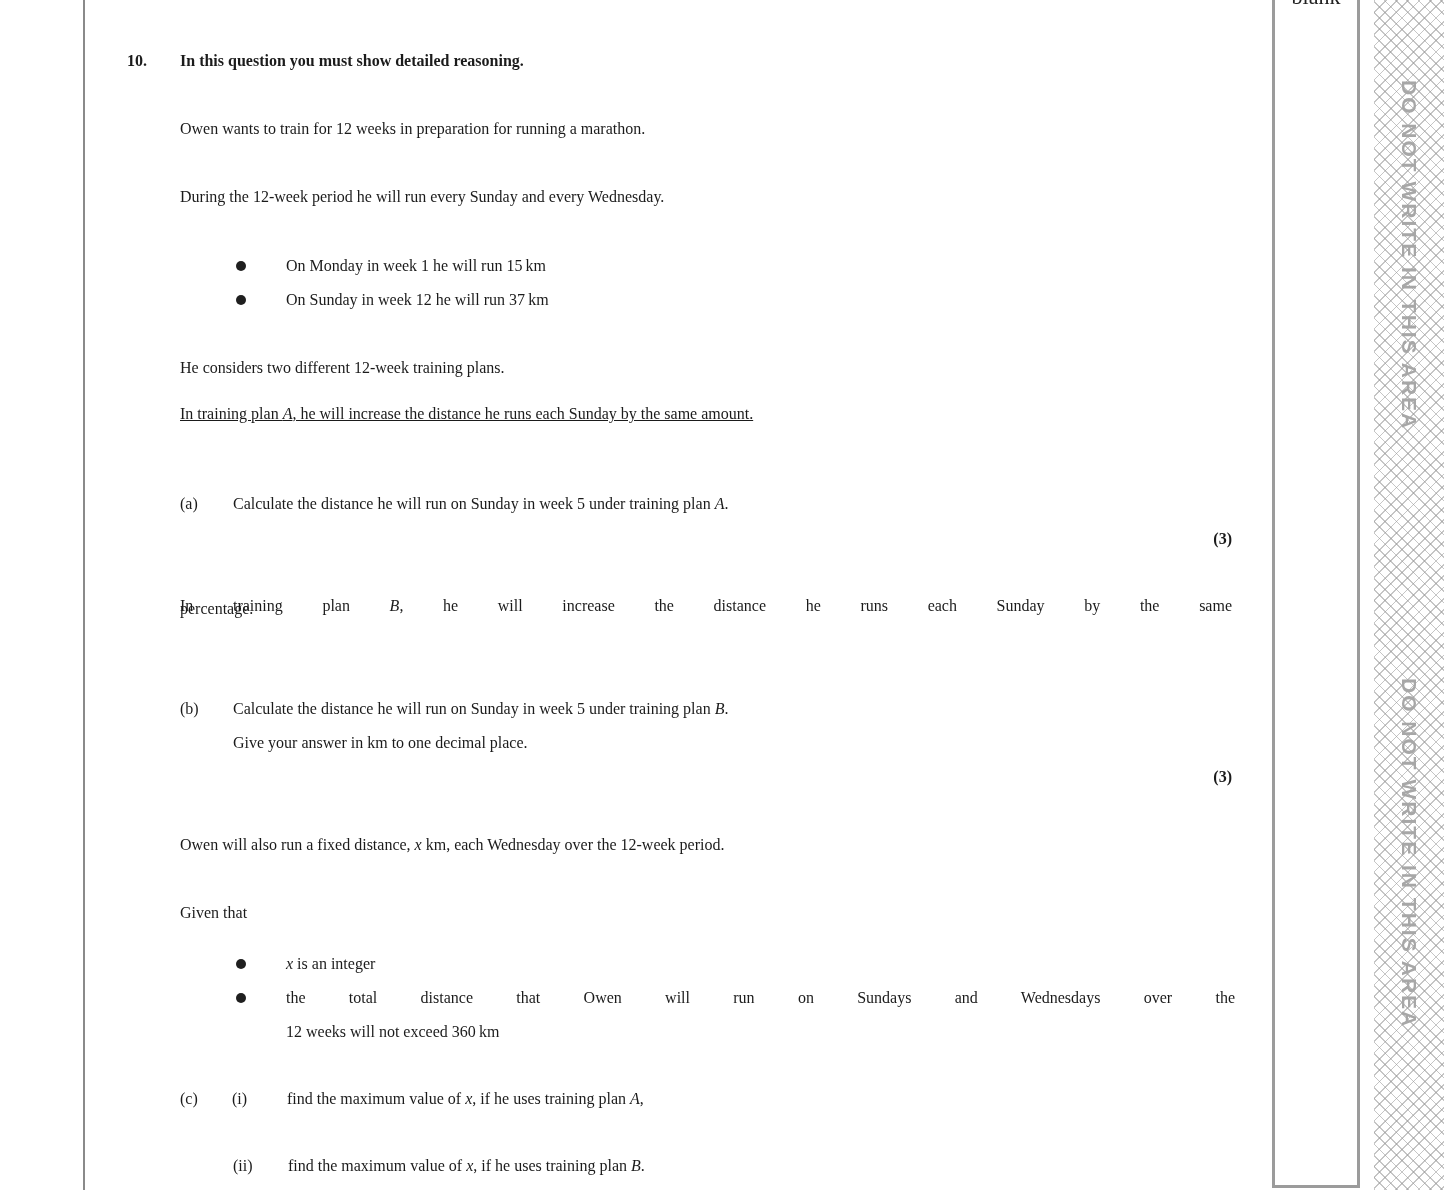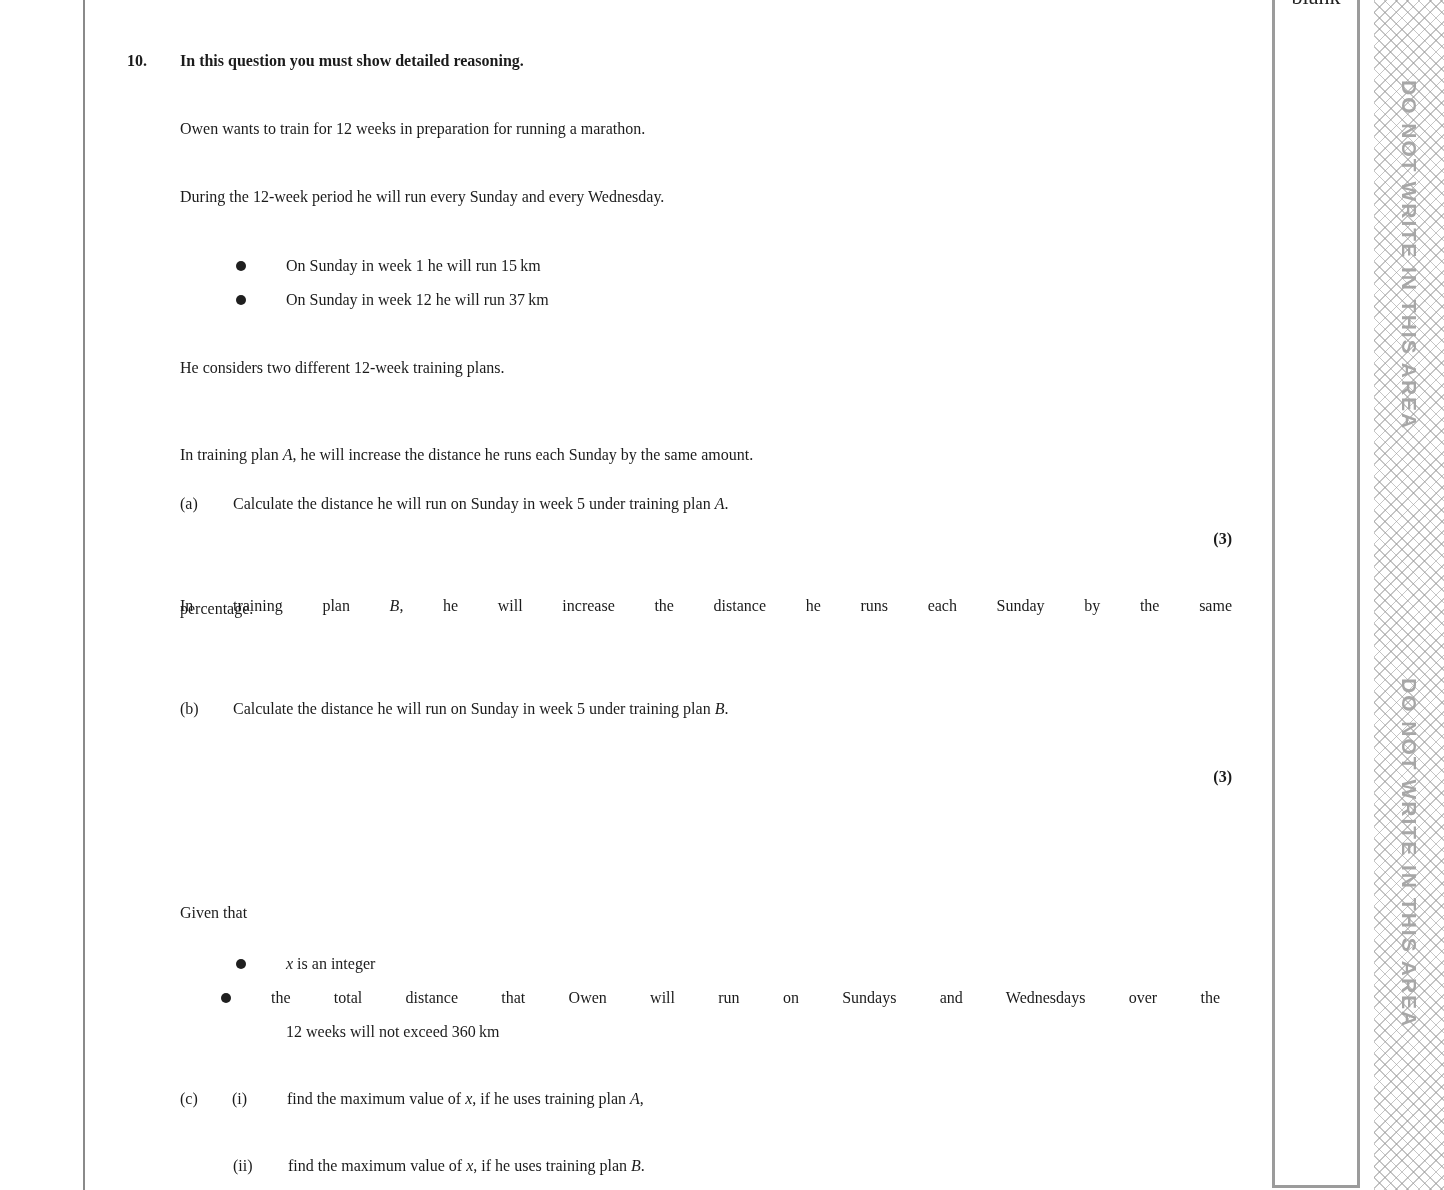--- a/index.html
+++ b/index.html
@@ -56,50 +56,52 @@
 
   <div class="blk bold" style="left:44px;top:4px;">10.</div>
   <div class="blk bold" style="left:97px;top:4px;">In this question you must show detailed reasoning.</div>
 
   <div class="blk" style="left:97px;top:72px;text-align:center;"><span>Owen wants to train for 12 weeks in preparation for running a marathon.</span></div>
 
   <div class="blk" style="left:97px;top:140px;"><span>During the 12-week period he will run every Sunday and every Wednesday.</span></div>
 
   <div class="bullet-row" style="left:153px;top:209px;width:999px;">
     <span class="dot"></span>
-    <span class="btext"><span>On Sunday in week 1 he will run 15 km</span></span>
+    <span class="btext"><span>On Monday in week 1 he will run 15 km</span></span>
   </div>
   <div class="bullet-row" style="left:153px;top:243px;width:999px;">
     <span class="dot"></span>
     <span class="btext"><span>On Sunday in week 12 he will run 37 km</span></span>
   </div>
 
   <div class="blk" style="left:97px;top:311px;text-align:right;"><span>He considers two different 12-week training plans.</span></div>
 
-  <div class="blk" style="left:97px;top:398px;"><span>In training plan </span><span class="it">A</span><span>, he will increase the distance he runs each Sunday by the same amount.</span></div>
+  <div class="blk" style="left:97px;top:357px;text-decoration:underline;"><span>In training plan </span><span class="it">A</span><span>, he will increase the distance he runs each Sunday by the same amount.</span></div>
 
   <div class="blk" style="left:97px;top:447px;">(a)</div>
   <div class="blk" style="left:150px;top:447px;"><span>Calculate the distance he will run on Sunday in week 5 under training plan </span><span class="it">A</span><span>.</span></div>
   <div class="blk marks" style="left:97px;top:482px;width:1052px;">(3)</div>
 
   <div class="blk just" style="left:97px;top:549px;width:1052px;"><span>In training plan </span><span class="it">B</span><span>, he will increase the distance he runs each Sunday by the same</span></div>
   <div class="blk" style="left:97px;top:552px;"><span>percentage.</span></div>
 
   <div class="blk" style="left:97px;top:652px;">(b)</div>
   <div class="blk" style="left:150px;top:652px;"><span>Calculate the distance he will run on Sunday in week 5 under training plan </span><span class="it">B</span><span>.</span></div>
+  <div class="blk" style="left:150px;top:686px;"><span>Give your answer in km to one decimal place.</span></div>
   <div class="blk marks" style="left:97px;top:720px;width:1052px;">(3)</div>
 
+  <div class="blk" style="left:97px;top:788px;"><span>Owen will also run a fixed distance, </span><span class="it">x</span><span> km, each Wednesday over the 12-week period.</span></div>
 
   <div class="blk" style="left:97px;top:856px;"><span>Given that</span></div>
 
   <div class="bullet-row" style="left:153px;top:907px;width:999px;">
     <span class="dot"></span>
     <span class="btext"><span class="it">x</span><span> is an integer</span></span>
   </div>
-  <div class="bullet-row" style="left:138px;top:941px;width:999px;">
+  <div class="bullet-row" style="left:153px;top:941px;width:999px;">
     <span class="dot"></span>
     <span class="btext just"><span>the total distance that Owen will run on Sundays and Wednesdays over the</span></span>
   </div>
   <div class="blk" style="left:203px;top:975px;"><span>12 weeks will not exceed 360 km</span></div>
 
   <div class="blk" style="left:97px;top:1042px;">(c)</div>
   <div class="blk" style="left:149px;top:1042px;">(i)</div>
   <div class="blk" style="left:204px;top:1042px;"><span>find the maximum value of </span><span class="it">x</span><span>, if he uses training plan </span><span class="it">A</span><span>,</span></div>
 
   <div class="blk" style="left:150px;top:1109px;">(ii)</div>

